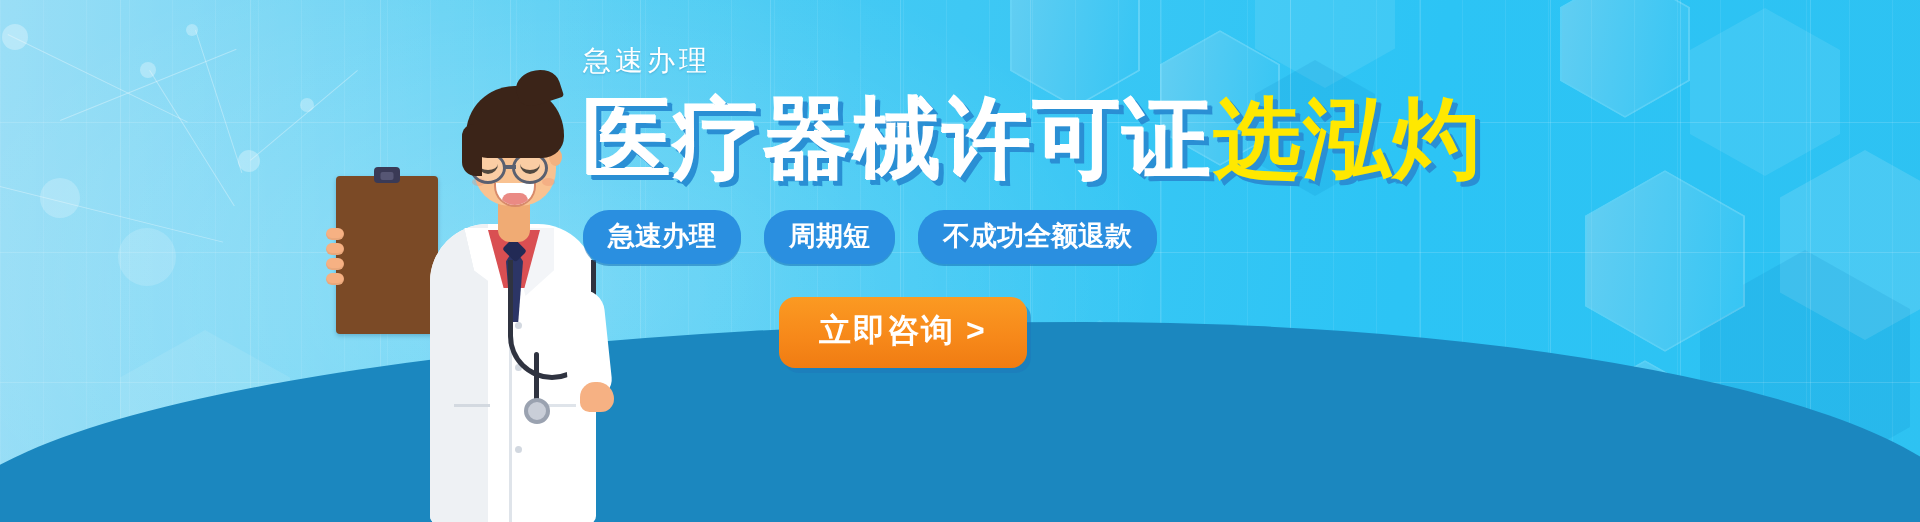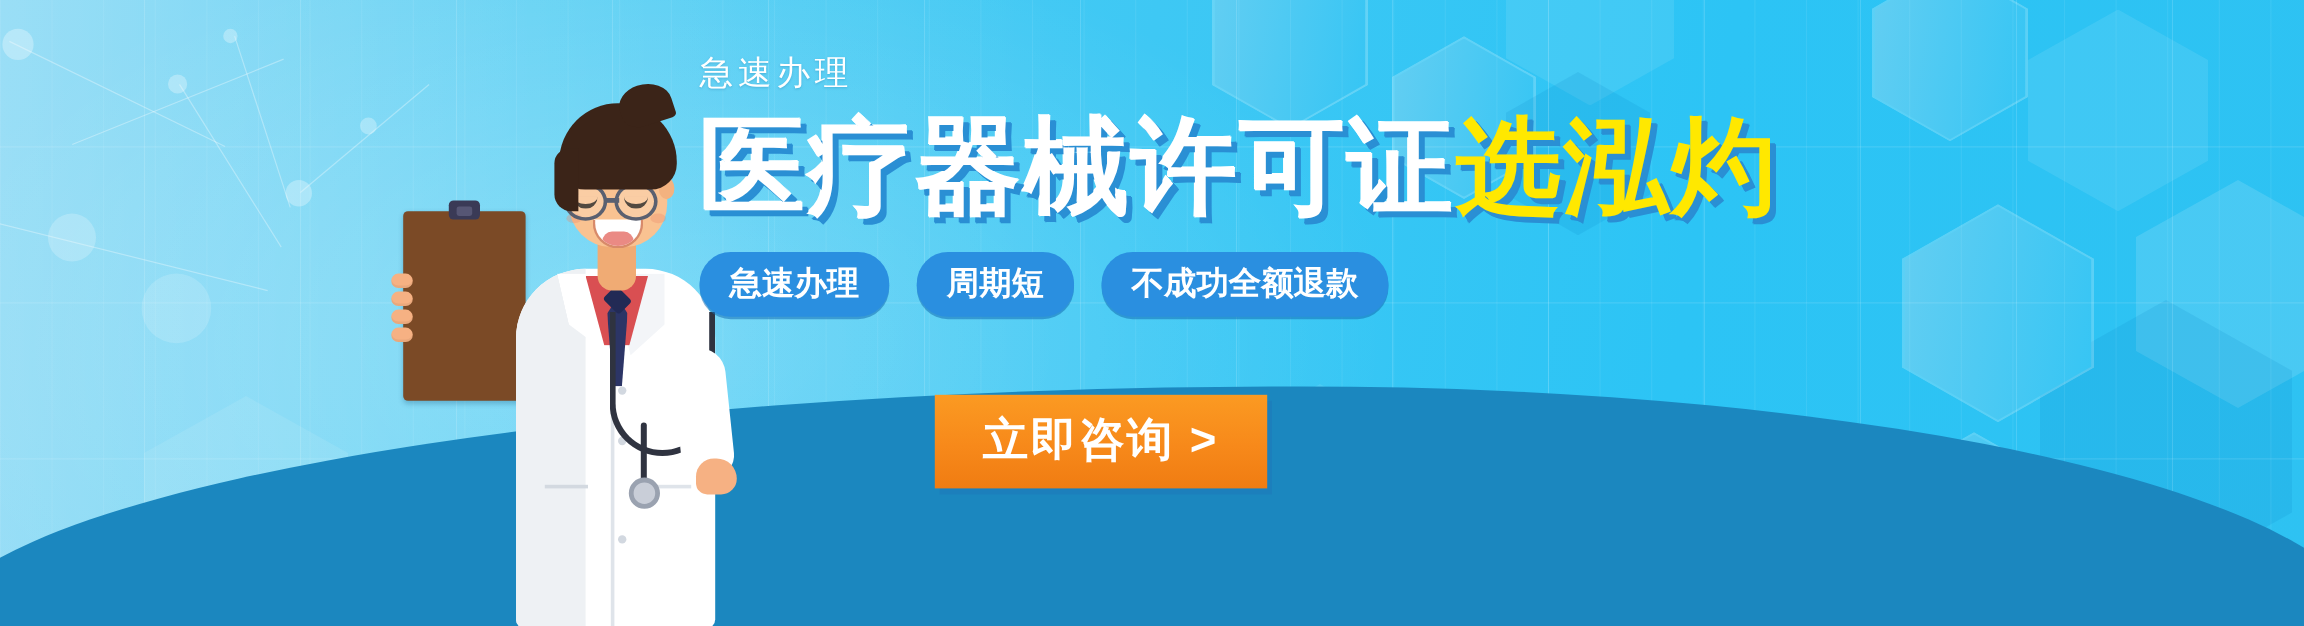--- a/index.html
+++ b/index.html
@@ -104,27 +104,26 @@
     border-radius:26px;
     white-space:nowrap;
     box-shadow:0 2px 0 rgba(20,110,180,0.55);
   }
 
   .cta-row { margin-top:33px; padding-left:196px; }
   .cta {
     display:inline-block;
     background:linear-gradient(180deg,#fb9a22 0%,#f7891a 55%,#f07c12 100%);
     color:#ffffff;
-    font-size:38px; font-weight:700; letter-spacing:2px;
+    font-size:32px; font-weight:700; letter-spacing:2px;
     padding:12px 40px 15px;
-    border:none; border-radius:0;
+    border:none; border-radius:16px;
     box-shadow:4px 5px 0 rgba(30,120,185,0.55);
     cursor:pointer;
     white-space:nowrap;
-    margin-top:32px;
   }
 
   
   .clipboard { position:absolute; left:336px; top:176px; width:102px; height:158px; }
   .cb-board {
     position:absolute; inset:0; background:#7b4a26; border-radius:4px;
     box-shadow:0 2px 4px rgba(0,60,100,0.25);
   }
   .cb-clip {
     position:absolute; left:50%; top:-9px; transform:translateX(-50%);

